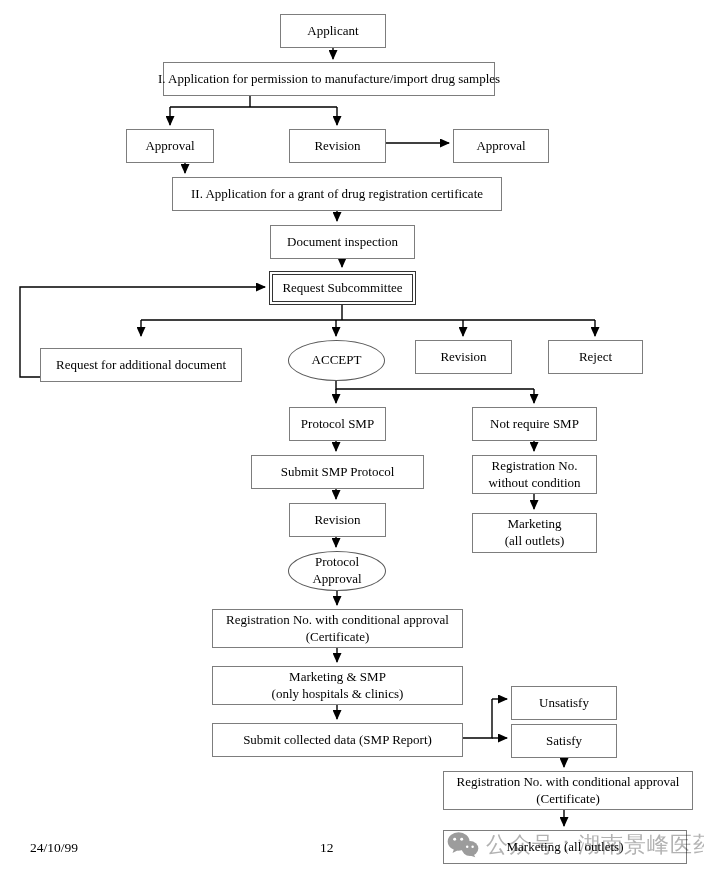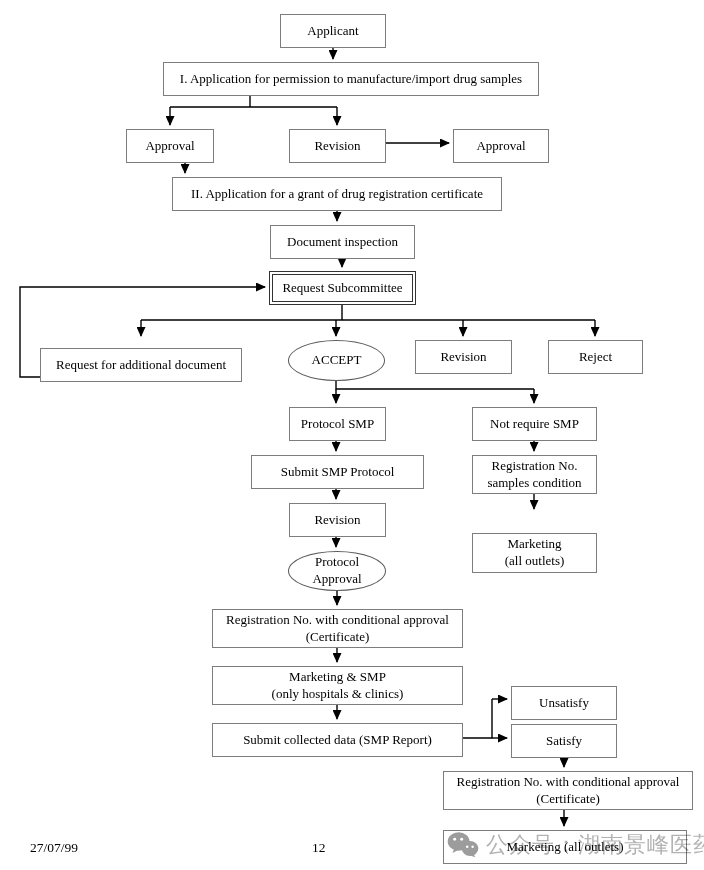--- a/index.html
+++ b/index.html
@@ -72,21 +72,21 @@
       <line x1="492" y1="738" x2="507" y2="738" marker-end="url(#arr)"></line>
       <line x1="564" y1="753" x2="564" y2="767" marker-end="url(#arr)"></line>
       <line x1="564" y1="810" x2="564" y2="826" marker-end="url(#arr)"></line>
     </g>
   </svg>
 
   <div class="node" style="left:280px;top:14px;width:106px;height:28px">
     <span class="ln">Applicant</span>
   </div>
 
-  <div class="node" style="left:163px;top:62px;width:376px;height:28px">
+  <div class="node" style="left:163px;top:62px;width:332px;height:28px">
     <span class="ln">I. Application for permission to manufacture/import drug samples</span>
   </div>
 
   <div class="node" style="left:126px;top:129px;width:88px;height:28px">
     <span class="ln">Approval</span>
   </div>
   <div class="node" style="left:289px;top:129px;width:97px;height:28px">
     <span class="ln">Revision</span>
   </div>
   <div class="node" style="left:453px;top:129px;width:96px;height:28px">
@@ -123,27 +123,27 @@
   </div>
   <div class="node" style="left:472px;top:407px;width:125px;height:28px">
     <span class="ln">Not require SMP</span>
   </div>
 
   <div class="node" style="left:251px;top:455px;width:173px;height:28px">
     <span class="ln">Submit SMP Protocol</span>
   </div>
   <div class="node" style="left:472px;top:455px;width:125px;height:39px">
     <span class="ln">Registration No.</span>
-    <span class="ln">samples condition</span>
+    <span class="ln">without condition</span>
   </div>
 
   <div class="node" style="left:289px;top:503px;width:97px;height:28px">
     <span class="ln">Revision</span>
   </div>
-  <div class="node" style="left:472px;top:533px;width:125px;height:40px">
+  <div class="node" style="left:472px;top:513px;width:125px;height:40px">
     <span class="ln">Marketing</span>
     <span class="ln">(all outlets)</span>
   </div>
 
   <div class="node ellipse" style="left:288px;top:551px;width:98px;height:40px">
     <span class="ln">Protocol</span>
     <span class="ln">Approval</span>
   </div>
 
   <div class="node" style="left:212px;top:609px;width:251px;height:39px">
@@ -169,22 +169,22 @@
 
   <div class="node" style="left:443px;top:771px;width:250px;height:39px">
     <span class="ln">Registration No. with conditional approval</span>
     <span class="ln">(Certificate)</span>
   </div>
 
   <div class="node" style="left:443px;top:830px;width:244px;height:29px">
     <span class="ln">Marketing (all outlets)</span>
   </div>
 
-  <div class="footer-item" style="left:30px;top:840px">27/07/99</div>
-  <div class="footer-item" style="left:312px;top:840px">12</div>
+  <div class="footer-item" style="left:30px;top:840px">24/10/99</div>
+  <div class="footer-item" style="left:320px;top:840px">12</div>
 
   <div class="watermark">
     <svg class="wm-icon" viewBox="0 0 36 32">
       <ellipse cx="13" cy="12" rx="12.5" ry="10.5" fill="#9c9c9c"></ellipse>
       <path d="M8,20 l-2,5 l6,-3 z" fill="#9c9c9c"></path>
       <circle cx="8.5" cy="9.5" r="1.7" fill="#ffffff"></circle>
       <circle cx="16.5" cy="9.5" r="1.7" fill="#ffffff"></circle>
       <ellipse cx="26" cy="20" rx="9.5" ry="8.5" fill="#9c9c9c"></ellipse>
       <path d="M30,26 l2,4 l-6,-2 z" fill="#9c9c9c"></path>
       <circle cx="22.8" cy="18" r="1.4" fill="#ffffff"></circle>

